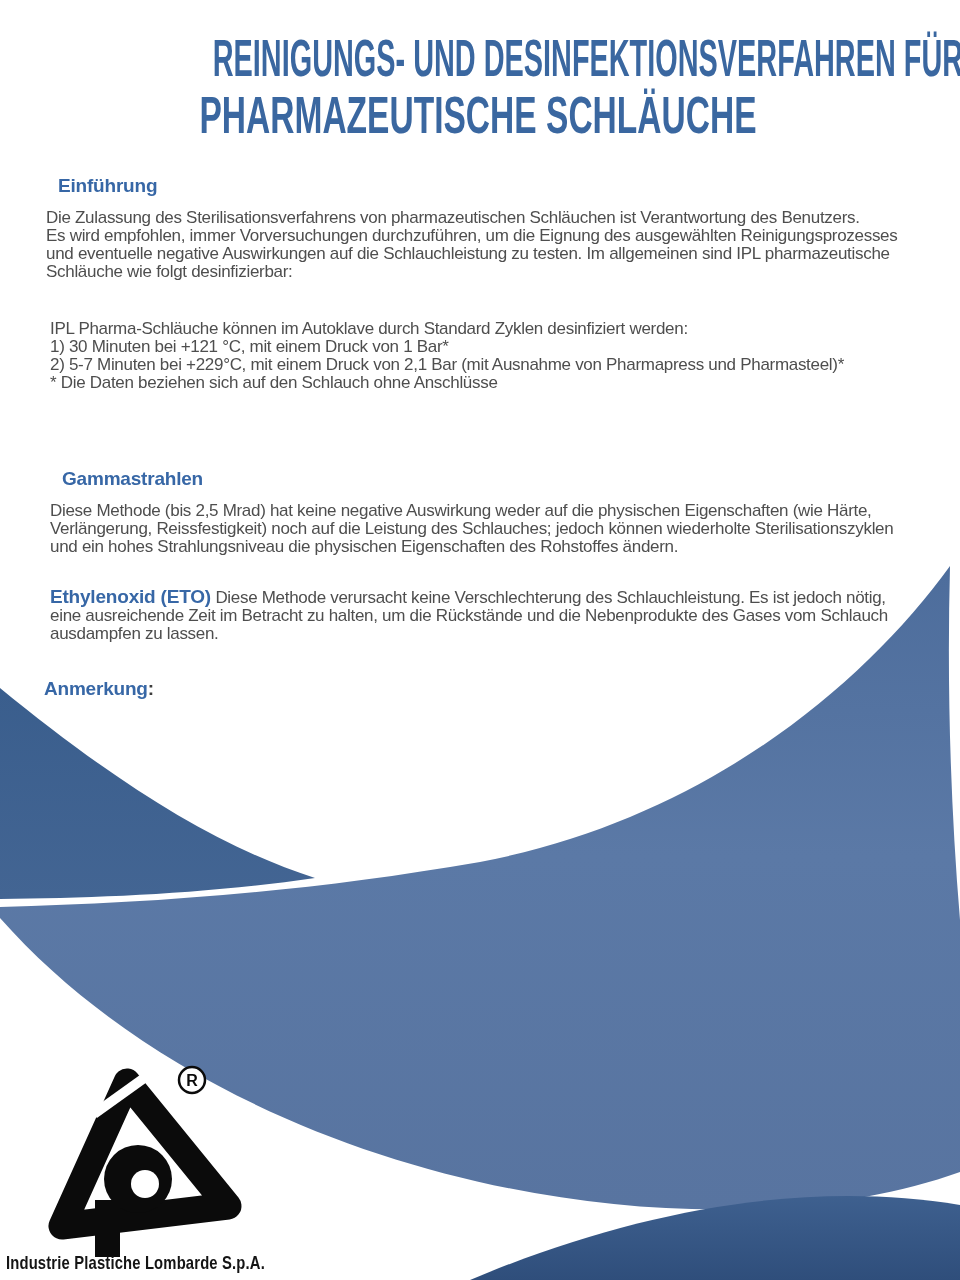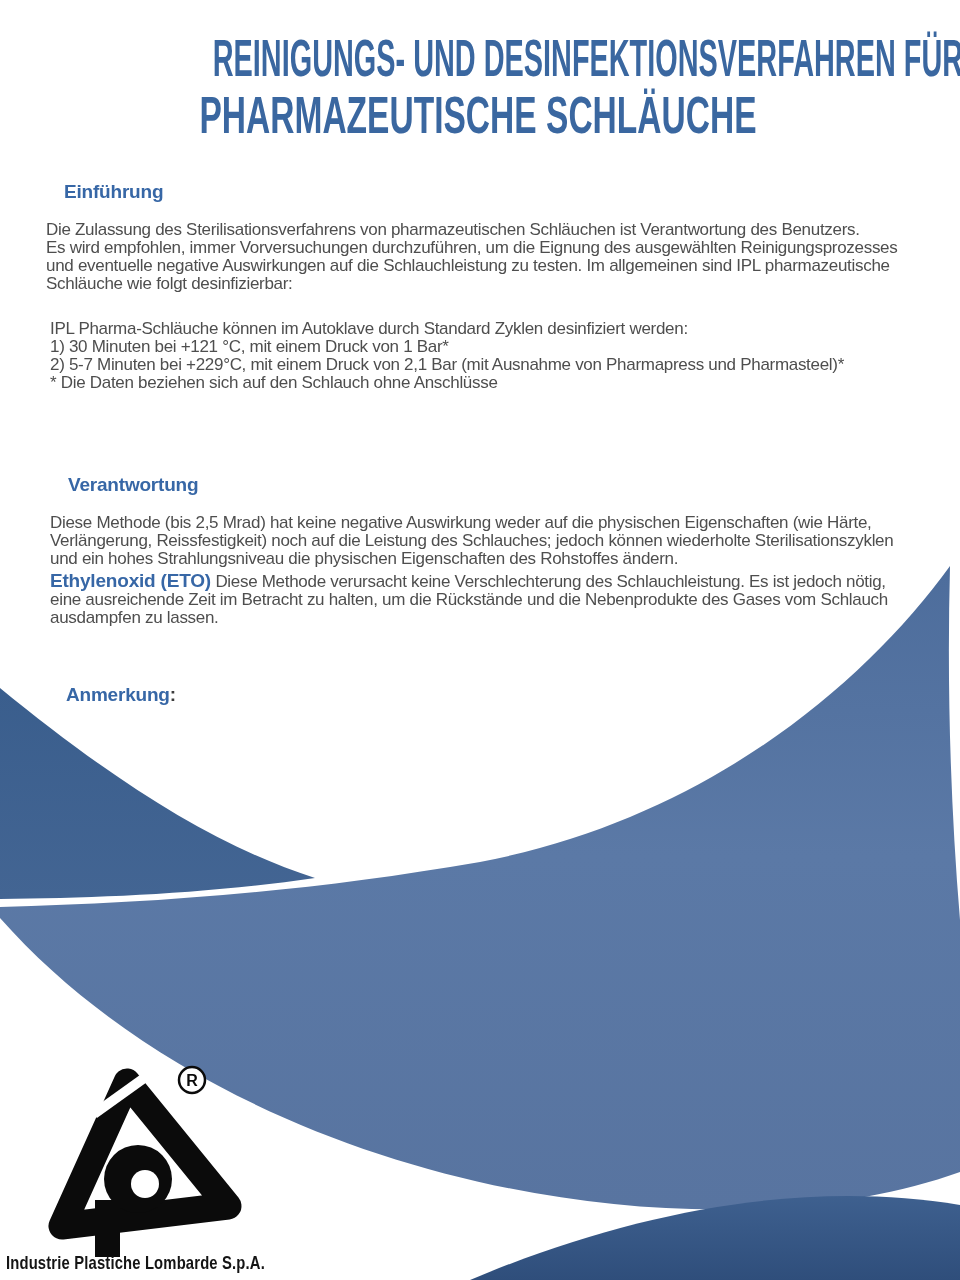--- a/index.html
+++ b/index.html
@@ -14,21 +14,21 @@
   .txt{position:absolute;z-index:2;}
 
   .title{left:0;top:30px;width:956px;text-align:center;color:#3A67A0;
          font-weight:700;font-size:52px;line-height:57px;}
   .title .tl{display:block;white-space:nowrap;transform-origin:50% 50%;}
   .title .l1{transform:scaleX(0.555);}
   .title .l2{transform:scaleX(0.645);}
 
   .section{position:absolute;z-index:2;}
   .sec-heading{color:#3767A6;font-size:19px;line-height:22px;font-weight:700;
-               letter-spacing:-0.2px;white-space:pre;margin:18px;}
+               letter-spacing:-0.2px;white-space:pre;margin:12px;}
   .sec-heading .colon{color:#3c3c3c;}
   .sec-body{color:#4E4E4E;font-size:17px;line-height:18px;letter-spacing:-0.3px;
             white-space:pre;margin:6px 0 0 0;}
   .sec-body .lead{color:#3767A6;font-weight:700;font-size:19px;letter-spacing:-0.2px;}
 
   
   .company{left:6px;top:1252px;font-size:18.5px;font-weight:700;color:#151515;
            white-space:nowrap;transform:scaleX(0.8);transform-origin:left center;
            letter-spacing:0.2px;}
 </style>
@@ -91,31 +91,31 @@
   </div>
 
   <div class="section" style="left:50px;top:314px;">
     <p class="sec-body">IPL Pharma-Schläuche können im Autoklave durch Standard Zyklen desinfiziert werden:
 1) 30 Minuten bei +121 °C, mit einem Druck von 1 Bar*
 2) 5-7 Minuten bei +229°C, mit einem Druck von 2,1 Bar (mit Ausnahme von Pharmapress und Pharmasteel)*
 * Die Daten beziehen sich auf den Schlauch ohne Anschlüsse</p>
   </div>
 
   <div class="section" style="left:50px;top:456px;">
-    <h2 class="sec-heading">Verantwortung</h2>
+    <h2 class="sec-heading">Gammastrahlen</h2>
     <p class="sec-body">Diese Methode (bis 2,5 Mrad) hat keine negative Auswirkung weder auf die physischen Eigenschaften (wie Härte,
 Verlängerung, Reissfestigkeit) noch auf die Leistung des Schlauches; jedoch können wiederholte Sterilisationszyklen
 und ein hohes Strahlungsniveau die physischen Eigenschaften des Rohstoffes ändern.</p>
   </div>
 
   <div class="section" style="left:50px;top:572px;">
-    <p class="sec-body" style="margin-top:0;"><span class="lead">Ethylenoxid (ETO)</span> <span>Diese Methode verursacht keine Verschlechterung des Schlauchleistung. Es ist jedoch nötig,
+    <p class="sec-body" style="margin-top:16px;"><span class="lead">Ethylenoxid (ETO)</span> <span>Diese Methode verursacht keine Verschlechterung des Schlauchleistung. Es ist jedoch nötig,
 eine ausreichende Zeit im Betracht zu halten, um die Rückstände und die Nebenprodukte des Gases vom Schlauch
 ausdampfen zu lassen.</span></p>
   </div>
 
-  <div class="section" style="left:48px;top:666px;">
+  <div class="section" style="left:32px;top:666px;">
     <h2 class="sec-heading"><span>Anmerkung</span><span class="colon">:</span></h2>
   </div>
 
   <div class="txt company">Industrie Plastiche Lombarde S.p.A.</div>
 
 </div>
 
 </body></html>

